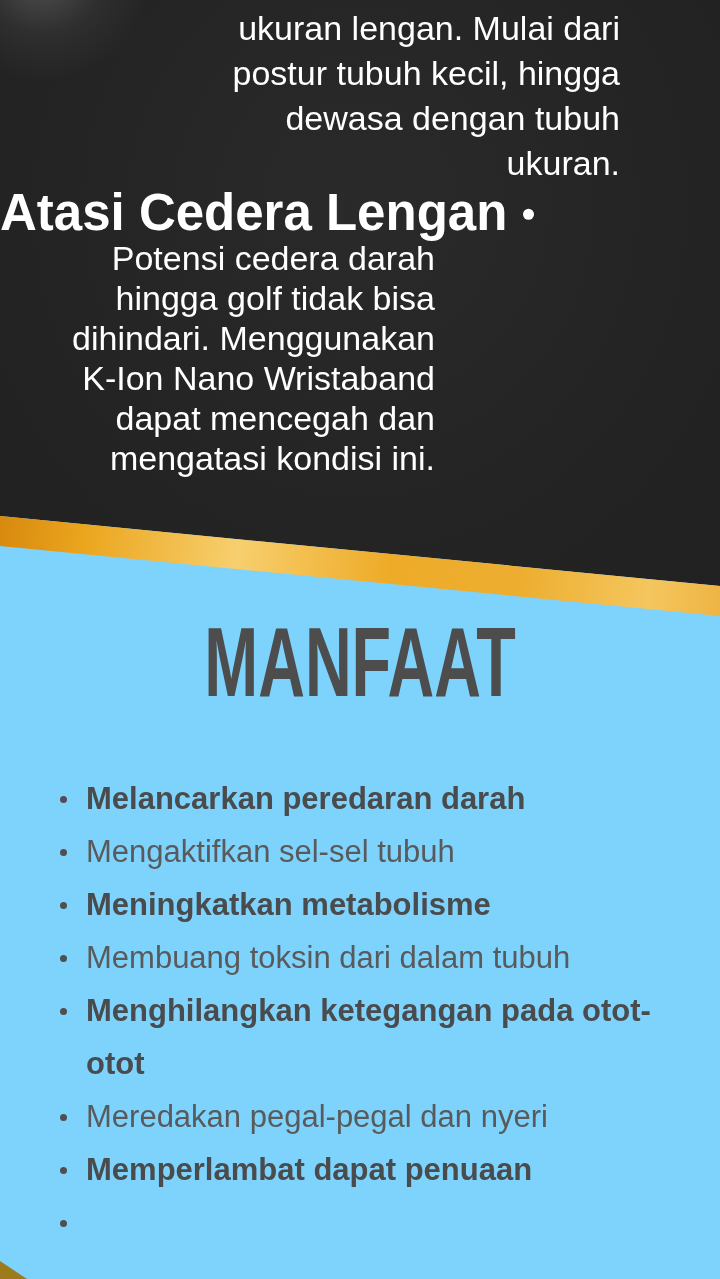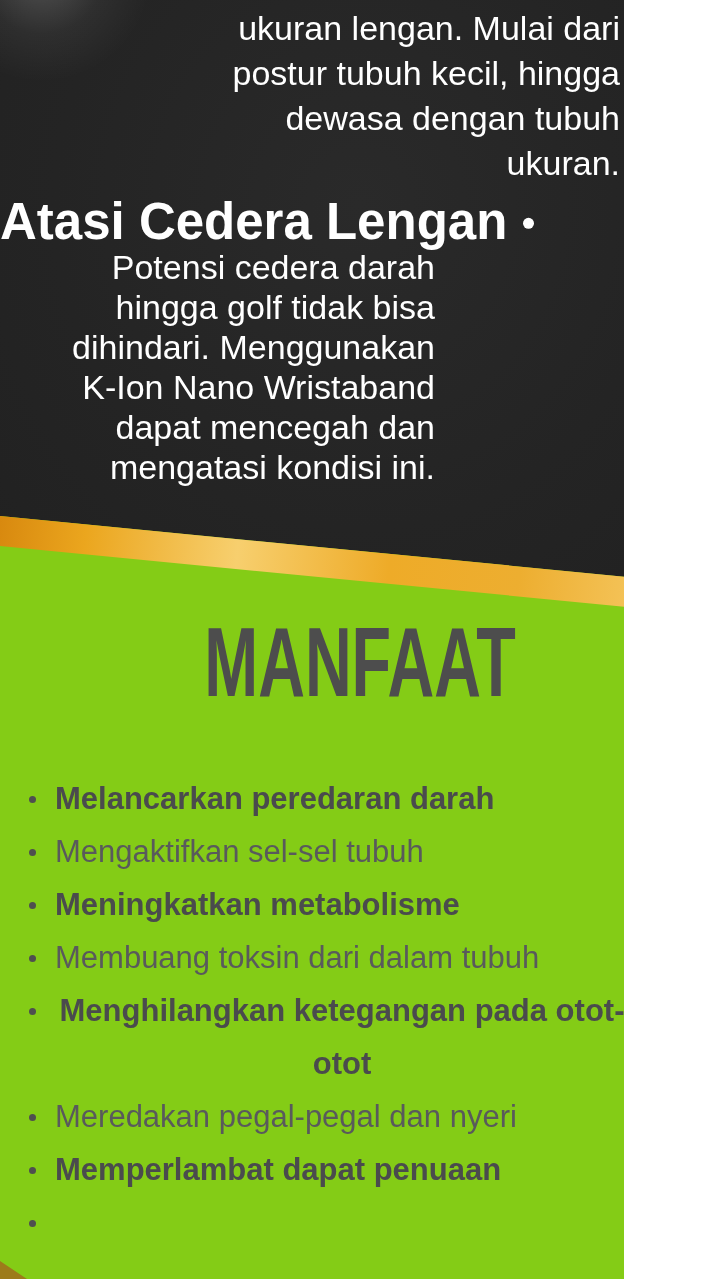--- a/index.html
+++ b/index.html
@@ -1,21 +1,21 @@
 <!DOCTYPE html>
 <html><head>
 <meta charset="utf-8">
 <style>
   * { margin:0; padding:0; box-sizing:border-box; }
   html,body { width:720px; height:1279px; }
   body { font-family:"Liberation Sans", sans-serif; }
 
   .canvas {
-    position:relative; width:624px; height:1279px;
-    background:#84cc16; overflow:hidden;
+    position:relative; width:720px; height:1279px;
+    background:#7dd3fc; overflow:hidden;
   }
 
   
   .dark-section {
     position:absolute; top:0; left:0; width:720px; height:586px;
     background:
       radial-gradient(circle at 42px -28px, rgba(255,255,255,0.22) 0px, rgba(255,255,255,0.05) 62px, rgba(255,255,255,0) 110px),
       radial-gradient(ellipse at 50% 35%, #2a2a2a 0%, #242424 60%, #212121 100%);
     clip-path: polygon(0 0, 720px 0, 720px 586px, 0 516px);
     color:#ffffff;
@@ -23,21 +23,21 @@
   }
   .intro-paragraph {
     text-align:right;
     padding:6px 100px 0 0;
     line-height:45px;
     font-weight:400;
   }
   .injury-block {
     text-align:right;
     padding-right:285px;
-    margin-top:15px;
+    margin-top:6px;
   }
   .injury-heading {
     position:relative;
     display:inline-block;
     font-weight:bold;
     line-height:42px;
     white-space:nowrap;
   }
   .heading-dot {
     position:absolute; right:-27px; top:50%;
@@ -60,23 +60,22 @@
   
   .benefits-title {
     position:absolute; top:612px; left:0; width:720px;
     text-align:center;
     font-size:98px; line-height:100px; font-weight:bold;
     color:#4d4d4d;
     transform:scaleX(0.66);
     letter-spacing:0px;
   }
   .benefits-list {
-    position:absolute; top:772px; left:29px; width:600px;
+    position:absolute; top:772px; left:60px; width:600px;
     list-style:none;
-    text-align:center;
   }
   .benefit-item {
     display:flex; align-items:flex-start;
     font-size:31px; line-height:53px;
     color:#595a5c;
   }
   .benefit-item.bold { font-weight:bold; color:#4a4b4d; }
   .bullet-dot {
     flex:none;
     width:7px; height:7px; border-radius:50%;

